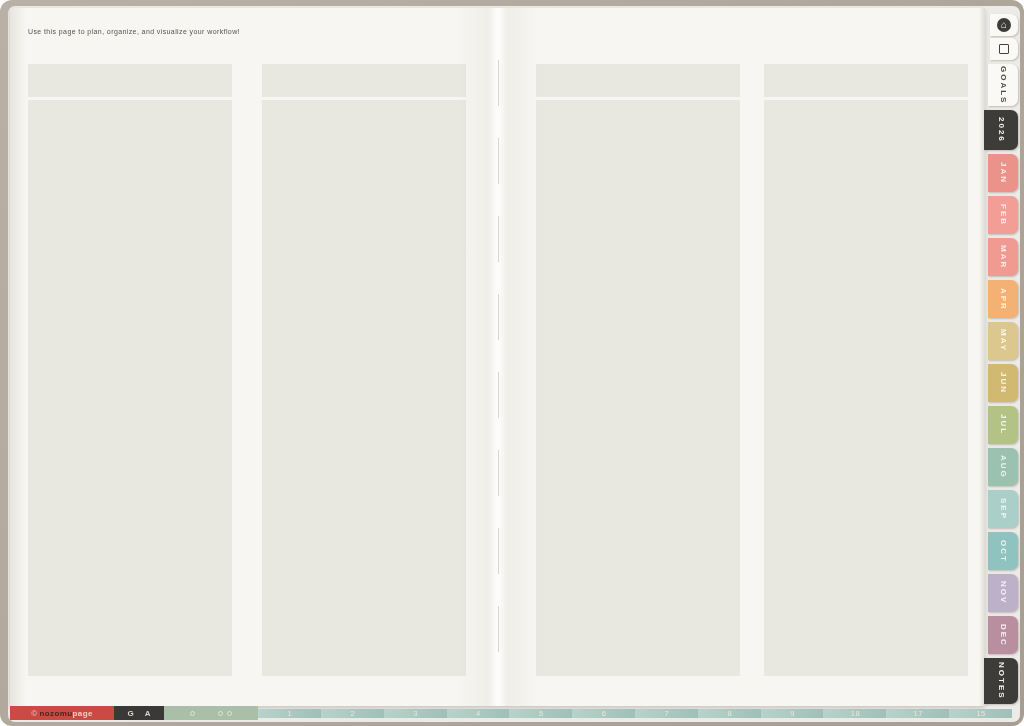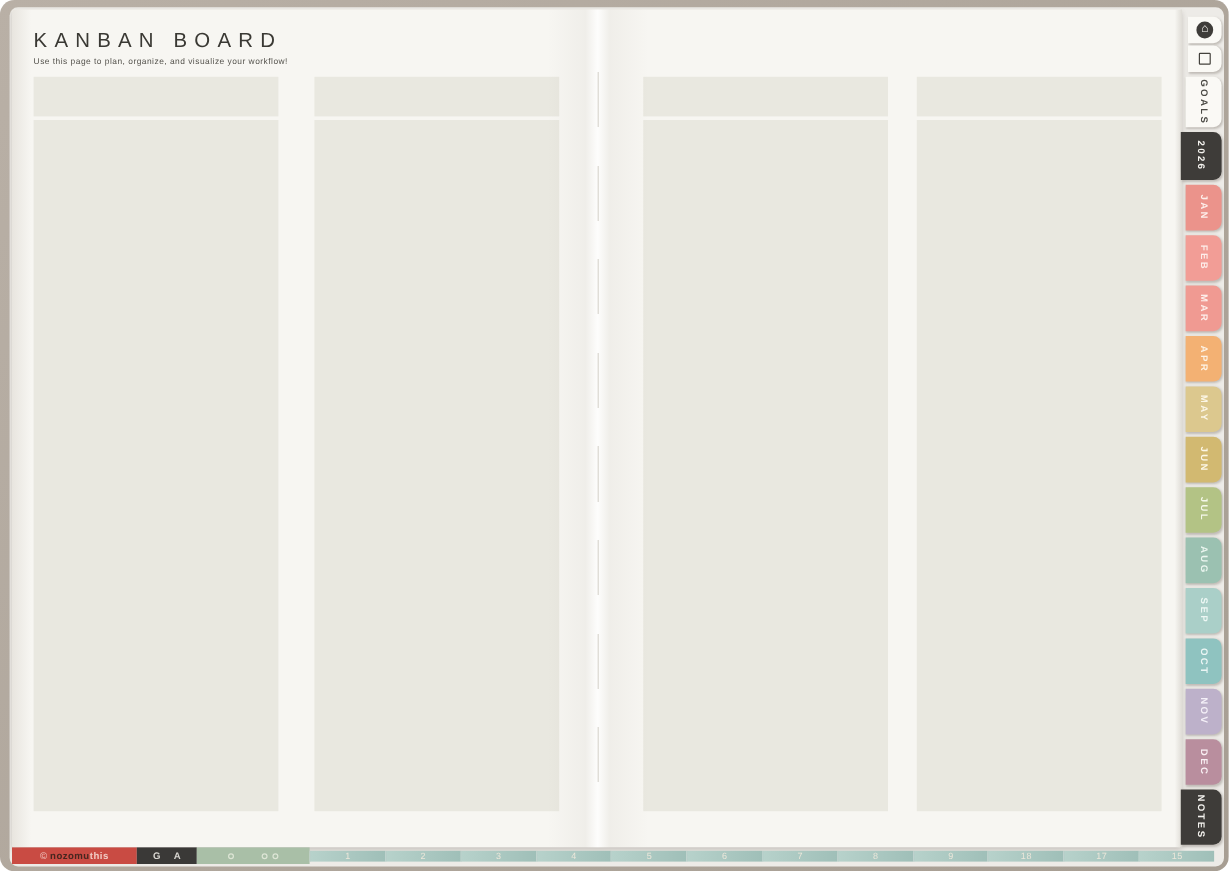--- a/index.html
+++ b/index.html
@@ -53,21 +53,20 @@
 <body>
 
 <div class="frame">
   <div class="app">
 
     <div class="page-spread">
       <div class="page-left-edge"></div>
       <div class="page-right-edge"></div>
 
       <div class="page-header">
-        <div class="page-title">KANBAN BOARD</div>
         <div class="page-subtitle">Use this page to plan, organize, and visualize your workflow!</div>
       </div>
 
       <div class="kcol kcol-1">
         <div class="kcol-header"></div>
         <div class="kcol-body"></div>
       </div>
       <div class="kcol kcol-2">
         <div class="kcol-header"></div>
         <div class="kcol-body"></div>
@@ -136,21 +135,21 @@
         </div>
         <div class="tab wide" style="background: rgb(62, 60, 57); height: 46px;">
           <span style="color: rgb(244, 243, 239);">NOTES</span>
         </div>
       </div>
 
     <div class="bottom-bar">
       <div class="seg seg-brand">
         <span class="brand-c">©</span>
         <span class="brand-bold">nozomu</span>
-          <span class="brand-light">this</span>
+          <span class="brand-light">page</span>
       </div>
       <div class="seg seg-letters">
           <span>G</span>
           <span>A</span>
         </div>
       <div class="seg seg-dots">
           <div class="dot-group">
             <div class="dot"></div>
           </div>
           <div class="dot-group">

